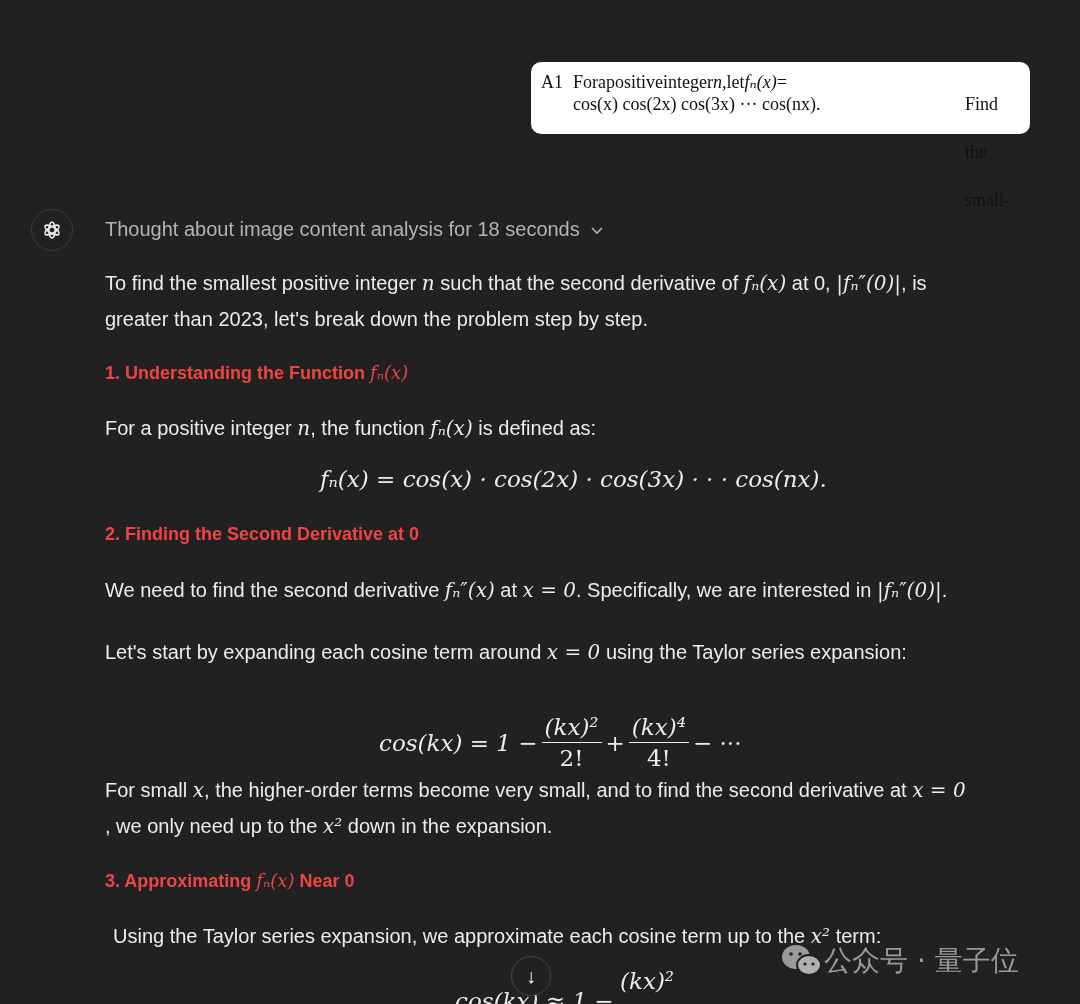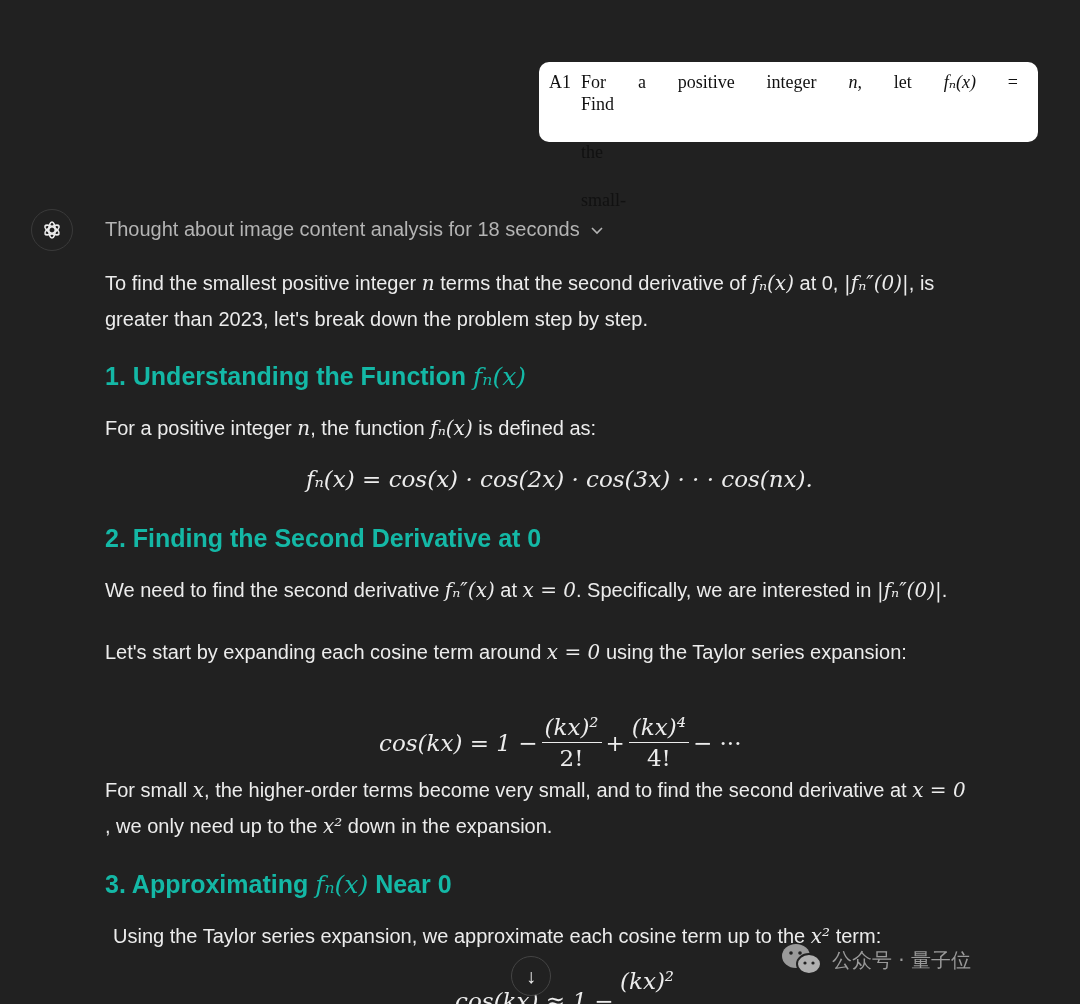--- a/index.html
+++ b/index.html
@@ -6,82 +6,83 @@
   body {
     width:1080px; height:1004px; overflow:hidden; position:relative;
     background:#212121; color:#ececec;
     font-family:"Liberation Sans", "DejaVu Sans", sans-serif;
   }
   .math { font-family:"DejaVu Serif","Liberation Serif",serif; font-style:italic; }
   .rm { font-family:"DejaVu Serif","Liberation Serif",serif; font-style:normal; }
 
   
   .user-image {
-    position:absolute; left:531px; top:62px; width:499px; height:80px;
+    position:absolute; left:531px; top:62px; width:499px; height:72px;
     background:#ffffff; border-radius:10px; box-sizing:border-box;
     padding:9px 20px 0 10px; color:#111;
-    font-family:"Liberation Serif","DejaVu Serif",serif; font-size:18px; line-height:22px;margin-left:8px;
+    font-family:"Liberation Serif","DejaVu Serif",serif; font-size:18px; line-height:22px;
   }
   .user-image .row { display:flex; }
   .user-image .lbl { width:32px; flex:0 0 32px; }
-  .user-image .justify { flex:1; display:flex; justify-content:space-between; }
+  .user-image .justify { flex:1; display:flex; justify-content:flex-start; }
   .user-image .ind { padding-left:32px; }
   .user-image .ind.just { display:flex; justify-content:space-between; }
   .user-image i { font-style:italic; }
 
   
   .avatar {
     position:absolute; left:31px; top:209px; width:42px; height:42px;
     border-radius:50%; border:1px solid #3a3a3a; box-sizing:border-box;
     display:flex; align-items:center; justify-content:center;
   }
 
   .thought {
     position:absolute; left:105px; top:218px; font-size:20px; color:#b4b4b4;
     display:flex; align-items:center; gap:10px;
   }
   .thought .chev { width:14px; height:14px; }
 
   .content { position:absolute; left:105px; top:0; width:930px; }
   .p { position:absolute; left:0; font-size:20px; color:#ececec; line-height:36px; white-space:nowrap; }
-  .h { position:absolute; left:0; font-size:25px; font-weight:bold; color:#14b8a6; white-space:nowrap; }
+  .h { position:absolute; left:0; font-size:18px; font-weight:bold; color:#ef4444; white-space:nowrap; }
   .display { position:absolute; font-size:23px; white-space:nowrap; color:#ececec; }
 
   .frac { display:inline-flex; flex-direction:column; align-items:center; vertical-align:middle; margin:0 4px; }
   .frac .num { border-bottom:1.5px solid #ececec; padding:0 3px 2px; line-height:26px; }
   .frac .den { padding-top:2px; line-height:26px; }
 
   .scroll-down {
     position:absolute; left:511px; top:956px; width:40px; height:40px; border-radius:50%;
     border:1px solid #444; background:#212121; box-sizing:border-box;
     display:flex; align-items:center; justify-content:center; color:#ececec; font-size:20px;
   }
   .watermark {
-    position:absolute; left:780px; top:942px; display:flex; align-items:center; gap:8px;
-    color:#9a9a9a; font-size:20px; font-family:"DejaVu Sans", sans-serif;
+    position:absolute; left:780px; top:942px; display:flex; align-items:center; 
+    color:#9a9a9a; font-size:28px; font-family:"DejaVu Sans", sans-serif;
   }
 </style>
 </head>
 <body>
 
 <div class="user-image">
   <div class="row">
     <span class="lbl">A1</span>
     <span class="justify">
       <span>For</span>
       <span>a</span>
       <span>positive</span>
       <span>integer</span>
       <i>n,</i>
       <span>let</span>
       <i>fₙ(x)</i>
       <span>=</span>
     </span>
   </div>
   <div class="ind just">
+    <span>cos(x) cos(2x) cos(3x) ··· cos(nx).</span>
     <span style="display:flex; gap:26px;flex-direction:column;">
       <span>Find</span>
       <span>the</span>
       <span>small-</span>
     </span>
   </div>
 </div>
 
 <div class="avatar">
   <svg width="24" height="24" viewBox="0 0 24 24" fill="none" stroke="#ececec" stroke-width="1.6">
@@ -96,31 +97,31 @@
 <div class="thought">
   <span>Thought about image content analysis for 18 seconds</span>
   <svg class="chev" viewBox="0 0 14 14" fill="none" stroke="#b4b4b4" stroke-width="1.6">
     <polyline points="2,5 7,10 12,5"></polyline>
   </svg>
 </div>
 
 <div class="content">
 
   <div class="p" style="top:265px;">
-    <span>To find the smallest positive integer </span><span class="math">n</span><span> terms that the second derivative of </span><span class="math">fₙ(x)</span><span> at 0, </span><span class="math">|fₙ″(0)|</span><span>, is</span>
+    <span>To find the smallest positive integer </span><span class="math">n</span><span> such that the second derivative of </span><span class="math">fₙ(x)</span><span> at 0, </span><span class="math">|fₙ″(0)|</span><span>, is</span>
   </div>
   <div class="p" style="top:301px;">greater than 2023, let's break down the problem step by step.</div>
 
   <div class="h" style="top:362px;">
     <span>1. Understanding the Function </span><span class="math" style="font-weight:normal;">fₙ(x)</span>
   </div>
   <div class="p" style="top:410px;">
     <span>For a positive integer </span><span class="math">n</span><span>, the function </span><span class="math">fₙ(x)</span><span> is defined as:</span>
   </div>
-  <div class="display math" style="left:201px; top:466px;">fₙ(x) = cos(x) · cos(2x) · cos(3x) · · · cos(nx).</div>
+  <div class="display math" style="left:215px; top:466px;">fₙ(x) = cos(x) · cos(2x) · cos(3x) · · · cos(nx).</div>
 
   <div class="h" style="top:524px;">2. Finding the Second Derivative at 0</div>
   <div class="p" style="top:572px;">
     <span>We need to find the second derivative </span><span class="math">fₙ″(x)</span><span> at </span><span class="math">x = 0</span><span>. Specifically, we are interested in </span><span class="math">|fₙ″(0)|</span><span>.</span>
   </div>
   <div class="p" style="top:634px;">
     <span>Let's start by expanding each cosine term around </span><span class="math">x = 0</span><span> using the Taylor series expansion:</span>
   </div>
   <div class="display" style="left:274px; top:688px; display:flex; align-items:center;margin-top:26px;">
     <span class="math">cos(kx) = 1 −</span>

